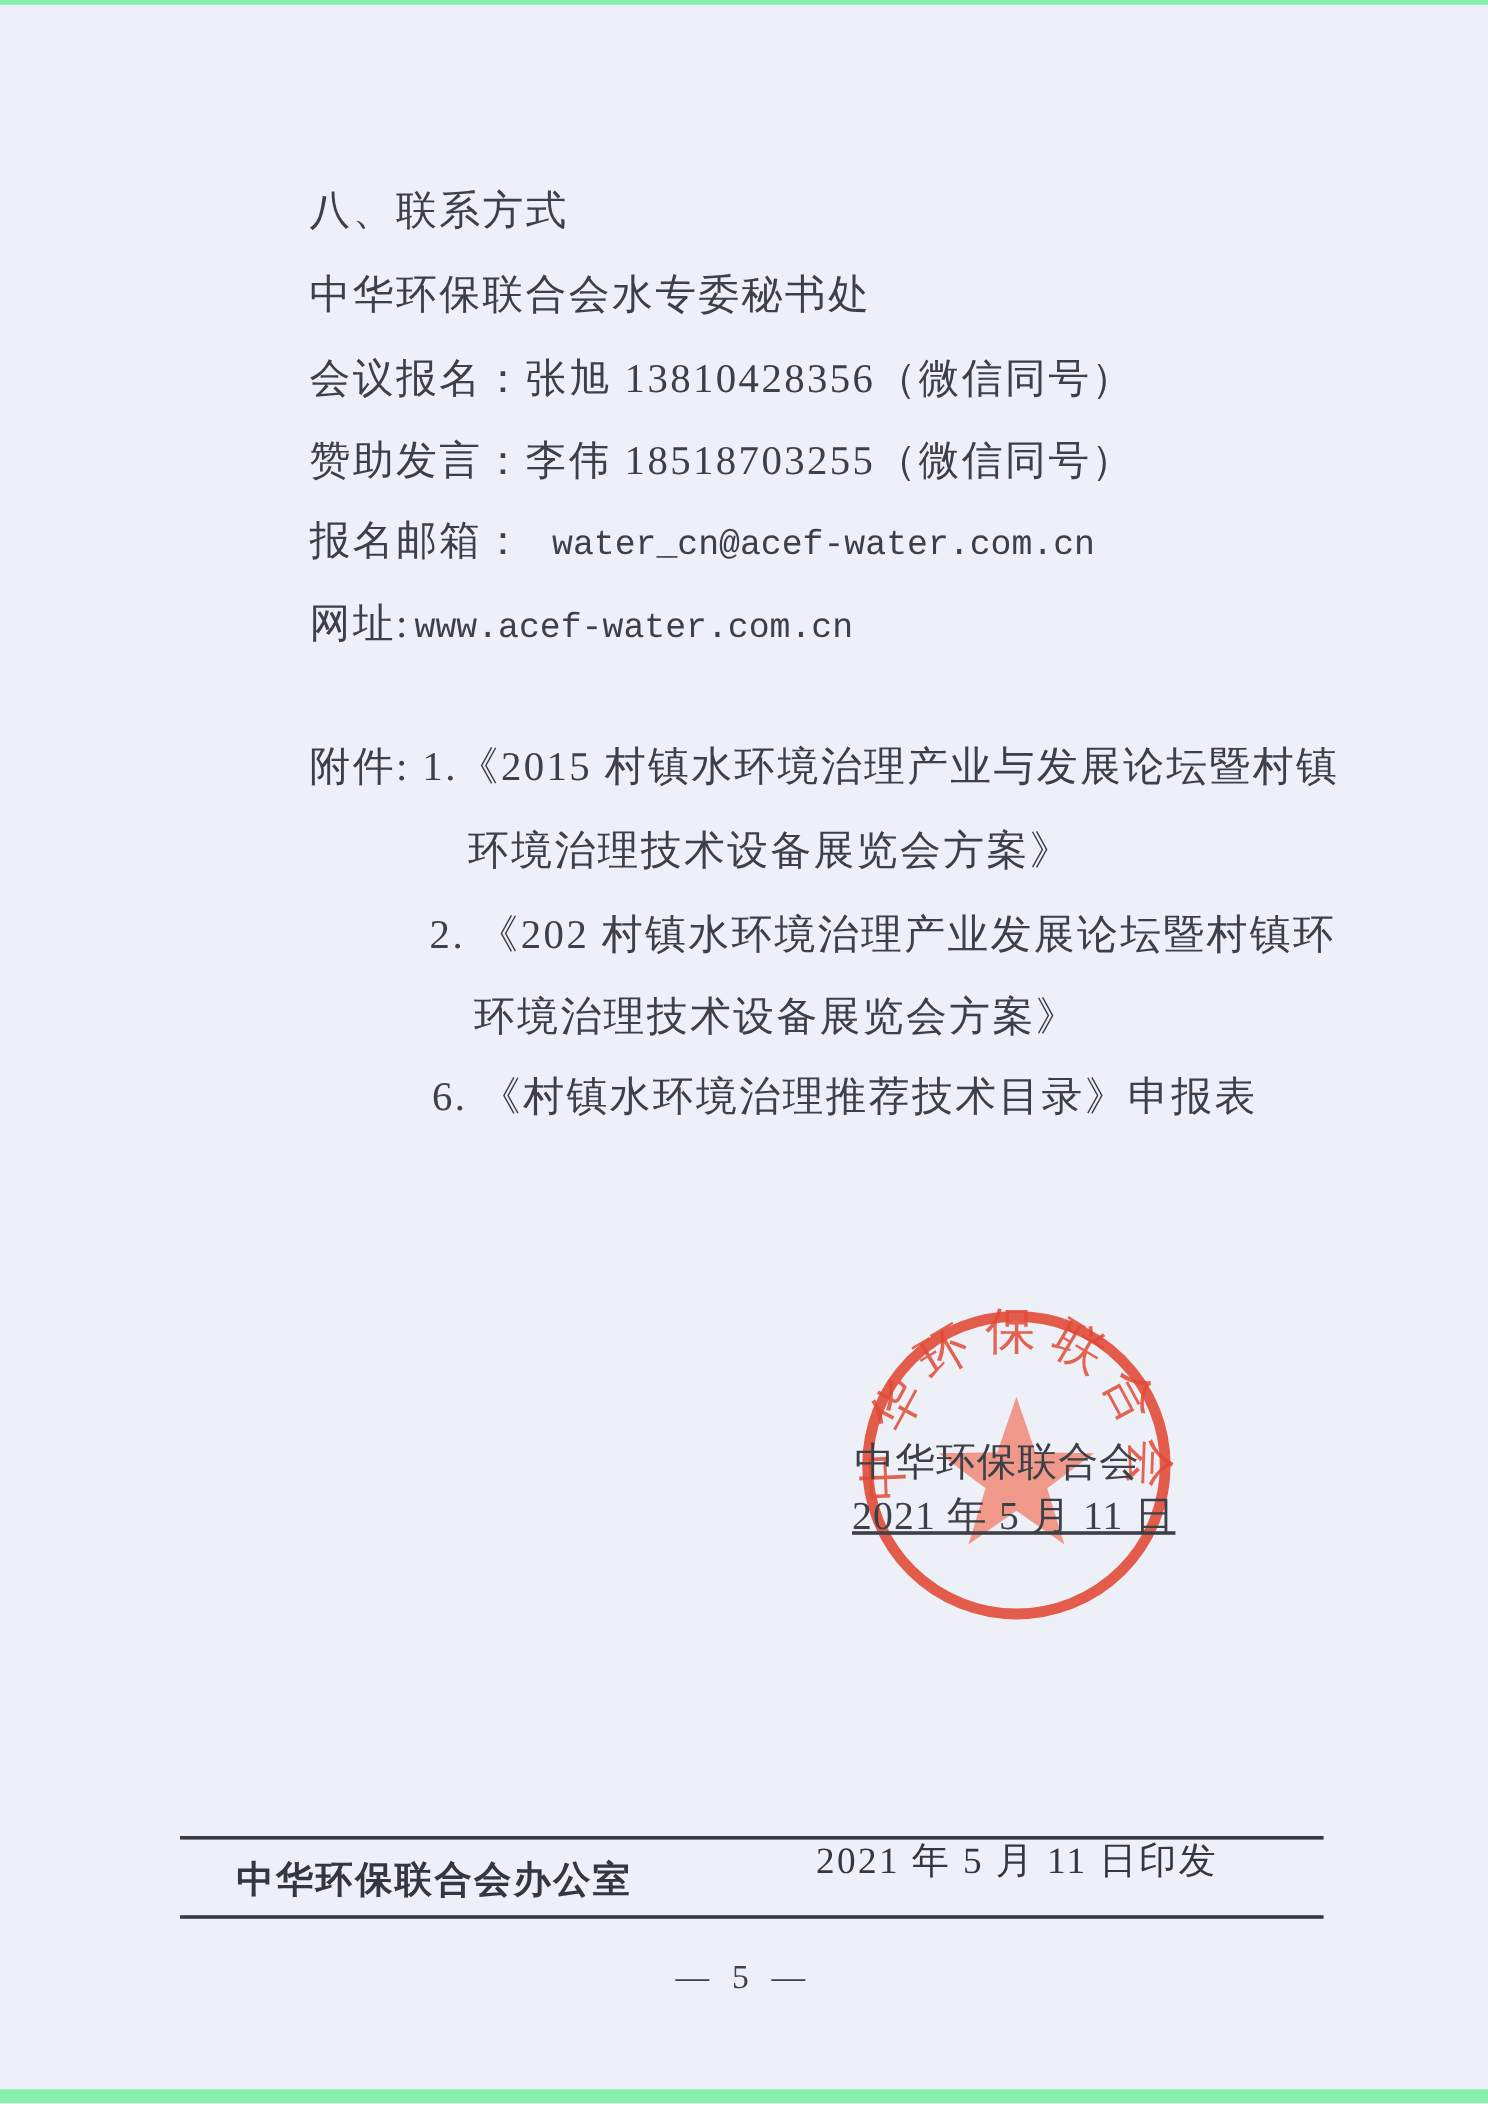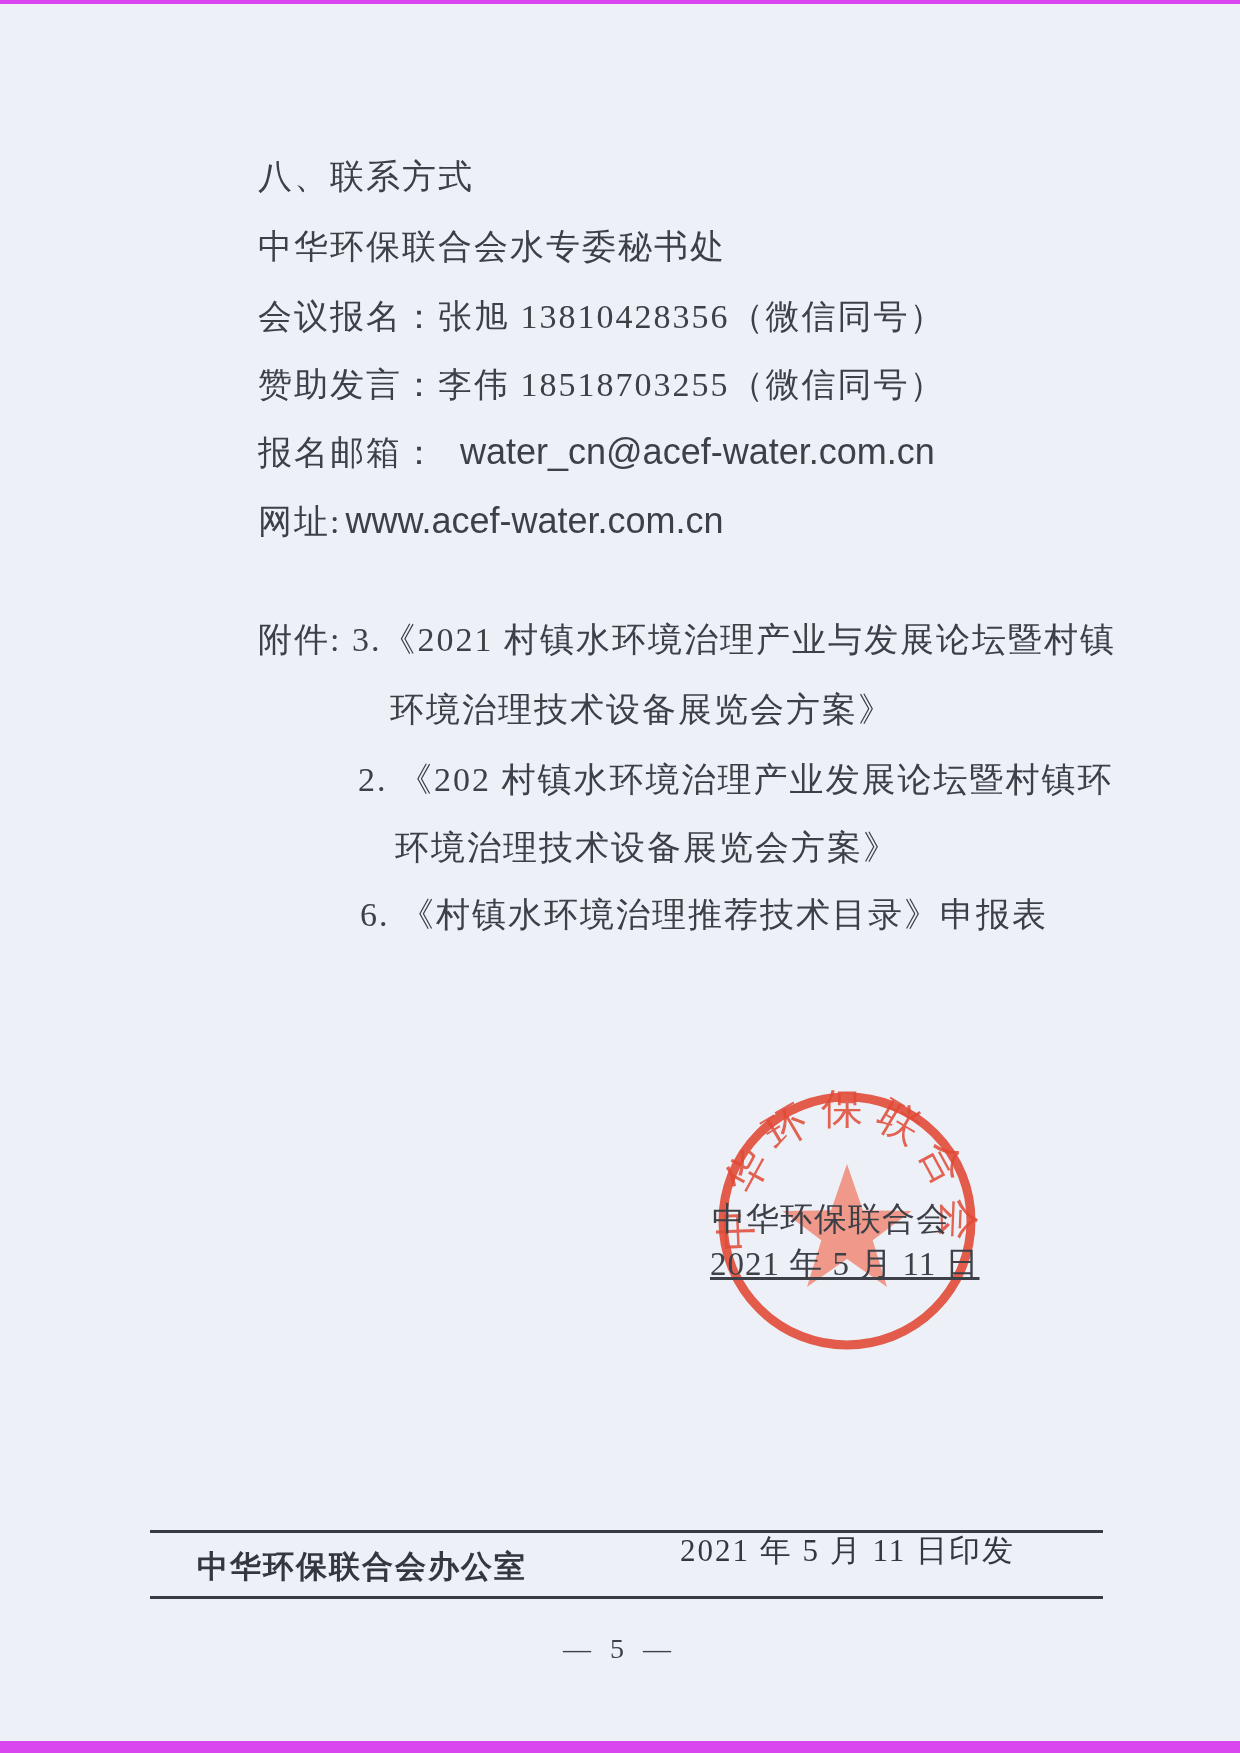--- a/index.html
+++ b/index.html
@@ -1,37 +1,37 @@
 <!DOCTYPE html>
 <html><head>
 <meta charset="utf-8">
 <style>
   html,body{margin:0;padding:0;background:#ffffff;}
   #page{
     position:relative;
     width:1240px;height:1753px;
-    background:#d946ef;
+    background:#86efac;
     overflow:hidden;
     font-family:"Liberation Serif","DejaVu Serif",serif;
   }
   #paper{
     position:absolute;left:0;top:4px;width:1240px;height:1737px;
     background:#eef0f8;
   }
   .line{
     position:absolute;
     white-space:nowrap;
     font-size:34px;
     letter-spacing:2px;
     color:#3d4046;
     line-height:42px;
   }
   .mono{
-    font-family:Liberation Sans, sans-serif;
-    font-size:36px;
+    font-family:Liberation Mono, monospace;
+    font-size:29px;
     letter-spacing:0;
   }
   .gap-after-label{margin-left:22px;}
   .small-gap{margin-left:4px;text-align:center;}
   .footer-text{
     position:absolute;
     white-space:nowrap;
     font-size:31px;
     letter-spacing:2px;
     color:#34373f;
@@ -76,21 +76,21 @@
   </div>
 
   <div class="line" style="top:431px;left:258px;">
     <span>报名邮箱：</span><span class="mono gap-after-label">water_cn@acef-water.com.cn</span>
   </div>
 
   <div class="line" style="top:500px;left:258px;">
     <span>网址:</span><span class="mono small-gap">www.acef-water.com.cn</span>
   </div>
 
-  <div class="line" style="top:619px;left:258px;">附件: 3.《2021 村镇水环境治理产业与发展论坛暨村镇</div>
+  <div class="line" style="top:619px;left:258px;">附件: 1.《2015 村镇水环境治理产业与发展论坛暨村镇</div>
   <div class="line" style="top:689px;left:390px;">环境治理技术设备展览会方案》</div>
   <div class="line" style="top:759px;left:358px;">2. 《202 村镇水环境治理产业发展论坛暨村镇环</div>
   <div class="line" style="top:827px;left:395px;">环境治理技术设备展览会方案》</div>
   <div class="line" style="top:894px;left:360px;">6. 《村镇水环境治理推荐技术目录》申报表</div>
 
   <svg id="stamp" viewBox="0 0 262 262">
     <circle cx="131" cy="131" r="124" fill="none" stroke="#e14a36" stroke-width="9" opacity="0.9"></circle>
     <polygon points="131,74 146.9,120.2 195.7,121 156.7,150.3 171,197 131,169 91,197 105.3,150.3 66.3,121 115.1,120.2" fill="#f0836e" opacity="0.8"></polygon>
     <defs>
       <path id="arcPath" d="M 43 171 A 97 97 0 1 1 219 171" fill="none"></path>

